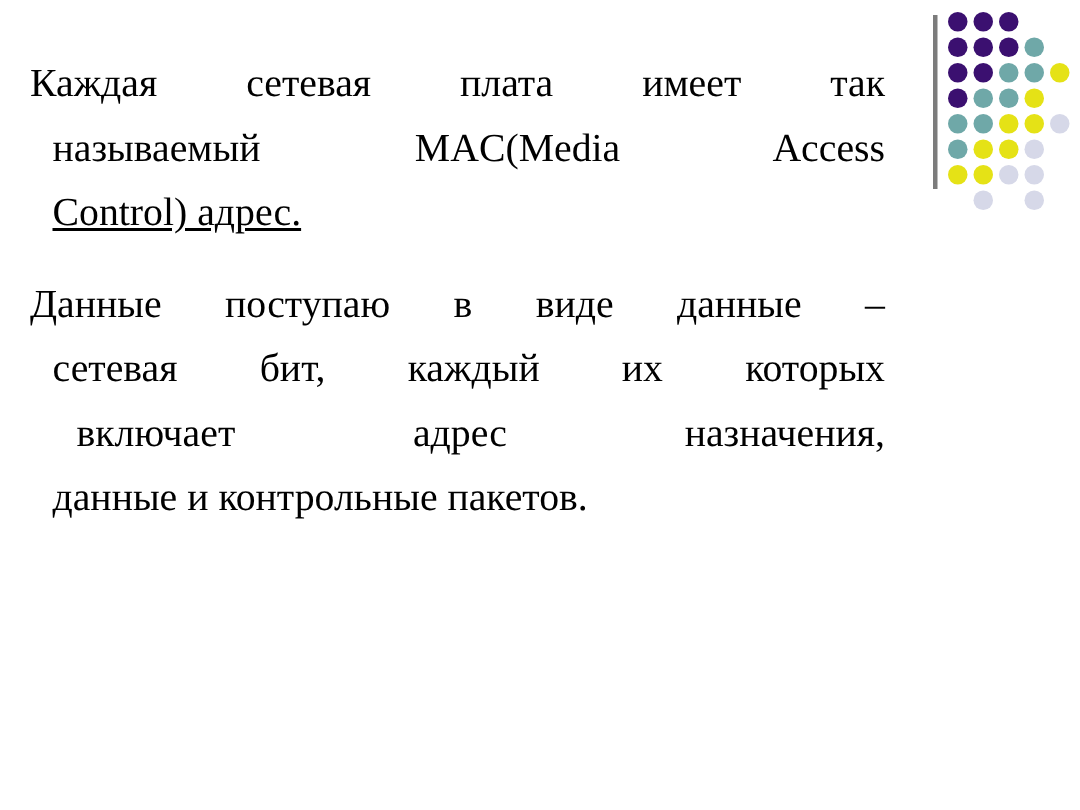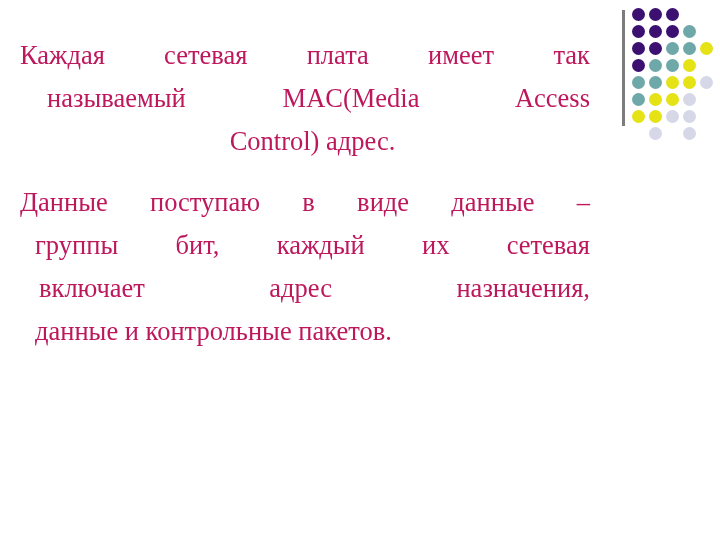--- a/index.html
+++ b/index.html
@@ -54,21 +54,21 @@
   #body-text {
     position: absolute;
     left: 20px;
     top: 34px;
     width: 570px;
   }
   .para {
     margin: 0;
     text-align: justify;
     text-justify: inter-word;
-    color: #be185d;
+    color: #000000;
     font-size: 26.5px;
     line-height: 43px;
     text-indent: 15px;
     padding-left: 15px;
     -webkit-hyphens: none;
     hyphens: none;
   }
   .para.p2 {
     margin-top: 18px;
   }
@@ -116,25 +116,25 @@
         <div class="dot" style="left: 51px; top: 102px; width: 13px; height: 13px; background: rgb(214, 216, 232);"></div>
         <div class="dot" style="left: 17px; top: 119px; width: 13px; height: 13px; background: rgb(214, 216, 232);"></div>
         <div class="dot" style="left: 51px; top: 119px; width: 13px; height: 13px; background: rgb(214, 216, 232);"></div>
       </div>
   </div>
 
   <div id="body-text">
 
     <p class="para p1">
       <span class="line" style="text-align: justify; text-align-last: justify; text-indent: 0px; margin-left: -15px;">Каждая сетевая плата имеет  так</span>
-      <span class="line" style="text-align: justify; text-align-last: justify; text-indent: 0px; margin-left: 12px;">называемый MAC(Media Access</span>
-      <span class="line" style="text-align: center; text-indent: 0px; margin-left: 0px;">Control) адрес.</span>
+      <span class="line" style="text-align: justify; text-align-last: justify; text-indent: 0px; margin-left: 0px;">называемый MAC(Media Access</span>
+      <span class="line" style="text-align: left; text-indent: 0px; margin-left: 0px; text-decoration: underline;">Control) адрес.</span>
     </p>
 
     <p class="para p2">
       <span class="line" style="text-align: justify; text-align-last: justify; text-indent: 0px; margin-left: -15px;">Данные поступаю в виде данные –</span>
-      <span class="line" style="text-align: justify; text-align-last: justify; text-indent: 0px; margin-left: 0px;">группы бит, каждый их сетевая</span>
-      <span class="line" style="text-align: justify; text-align-last: justify; text-indent: 0px; margin-left: 4px;">включает адрес назначения,</span>
+      <span class="line" style="text-align: justify; text-align-last: justify; text-indent: 0px; margin-left: 0px;">сетевая бит, каждый их которых</span>
+      <span class="line" style="text-align: justify; text-align-last: justify; text-indent: 0px; margin-left: 16px;">включает адрес назначения,</span>
       <span class="line" style="text-align: left; text-indent: 0px; margin-left: 0px;">данные и контрольные пакетов.</span>
     </p>
 
   </div>
 </div>
 
 </body></html>

